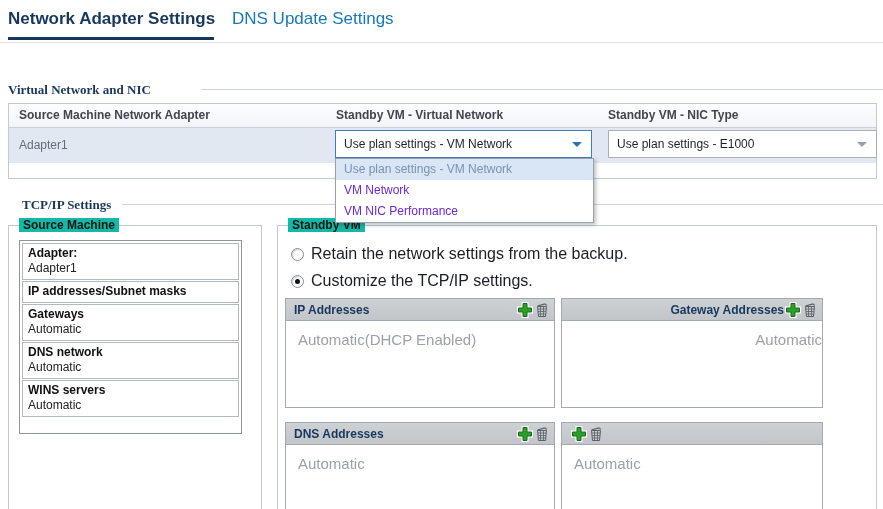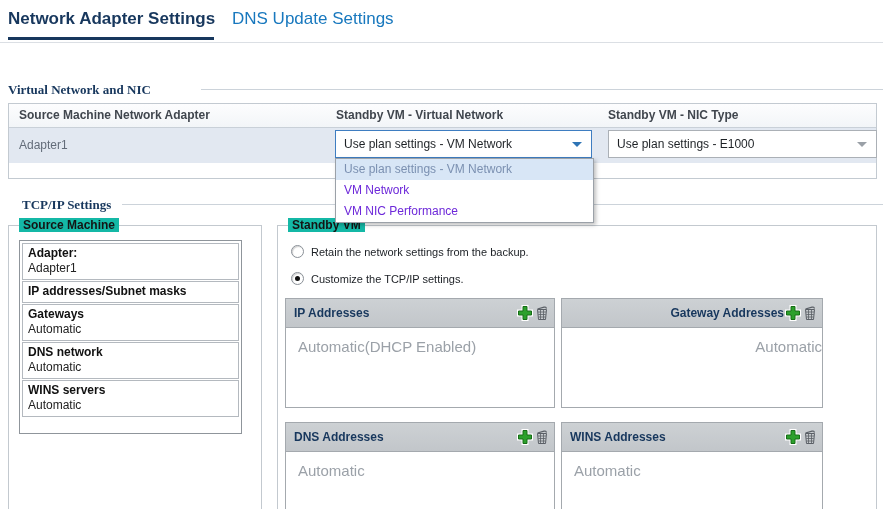--- a/index.html
+++ b/index.html
@@ -63,40 +63,40 @@
   
   .src-list {
     position:absolute; left:10px; top:14px; width:223px; height:194px;
     border:1px solid #8f959b; background:#fff; box-sizing:border-box;
     padding:1px; overflow:hidden;
   }
   .src-item { border:1px solid #b4b9bf; margin:1px; padding:2px 5px 3px; }
   .src-item .lbl { font-size:12px; font-weight:bold; color:#111; line-height:15px; white-space:nowrap; }
   .src-item .val { font-size:12px; color:#222; line-height:15px; white-space:nowrap; }
   
-  .radio-row { position:absolute; left:13px; font-size:11px; color:#1b1f24; white-space:nowrap; cursor:default; }
+  .radio-row { position:absolute; left:13px; font-size:16px; color:#1b1f24; white-space:nowrap; cursor:default; }
   .radio-1 { top:19px; } .radio-2 { top:46px; }
   .radio {
     display:inline-block; width:11px; height:11px; border-radius:50%;
     border:1px solid #8a9097; background:#fff; margin-right:7px;
     vertical-align:-2px; position:relative;
     box-shadow:inset 1px 1px 1px rgba(0,0,0,0.18);
   }
   .radio.sel::after {
     content:''; position:absolute; left:3px; top:3px; width:5px; height:5px;
     border-radius:50%; background:#101010;
   }
   
   .panel { position:absolute; border:1px solid #a4a9ae; box-sizing:border-box; background:#fff; }
   .panel-ip   { left:285px; top:298px; width:270px; height:110px; }
   .panel-gw   { left:561px; top:298px; width:262px; height:110px;text-align:right; }
   .panel-dns  { left:285px; top:422px; width:270px; height:110px; }
   .panel-wins { left:561px; top:422px; width:262px; height:110px; }
   .panel-header {
-    height:29px; background:linear-gradient(#cdd1d4, var(--panel-header-gray,#c2c6ca));
+    height:22px; background:linear-gradient(#cdd1d4, var(--panel-header-gray,#c2c6ca));
     border-bottom:1px solid #a4a9ae; display:flex; align-items:center;
     padding:0 4px 0 8px; box-sizing:border-box;
   }
   .panel-title { font-size:12px; font-weight:bold; color:var(--accent-navy,#17375d); flex:1; white-space:nowrap; }
   .icon-btn { border:none; background:transparent; padding:0; margin:0 1px; line-height:0; cursor:pointer; }
   .panel-body { padding:10px 0 0 12px; font-size:15px; color:#9ba1a8; white-space:nowrap; }
 </style>
 </head>
 <body>
 
@@ -218,21 +218,20 @@
             <path d="M2.5 4.5 L11.5 4.5 L10.5 14.5 L3.5 14.5 Z" fill="none" stroke="#5a5f66" stroke-width="1"></path>
             <path d="M3 7 H11 M3.3 9.5 H10.7 M3.6 12 H10.4 M5.5 5 V14 M8.5 5 V14" stroke="#5a5f66" stroke-width="0.8" fill="none"></path>
             <path d="M2.5 4 L9 2.2 Q11.2 1.6 11.4 3.6" fill="none" stroke="#5a5f66" stroke-width="1.2"></path>
           </svg></button>
     </div>
     <div class="panel-body">Automatic</div>
   </div>
 
   <div class="panel panel-wins">
     <div class="panel-header">
-      <span class="panel-title">WINS Addresses</span>
       <button class="icon-btn"><svg width="16" height="16" viewBox="0 0 16 16">
             <path d="M6 1.5 h4 v4.5 h4.5 v4 h-4.5 v4.5 h-4 v-4.5 h-4.5 v-4 h4.5 z" fill="none" stroke="#ffffff" stroke-width="3"></path>
             <path d="M6 1.5 h4 v4.5 h4.5 v4 h-4.5 v4.5 h-4 v-4.5 h-4.5 v-4 h4.5 z" fill="#2ca02c" stroke="#166d16" stroke-width="1"></path>
           </svg></button>
       <button class="icon-btn"><svg width="14" height="16" viewBox="0 0 14 16">
             <path d="M2.5 4.5 L11.5 4.5 L10.5 14.5 L3.5 14.5 Z" fill="none" stroke="#5a5f66" stroke-width="1"></path>
             <path d="M3 7 H11 M3.3 9.5 H10.7 M3.6 12 H10.4 M5.5 5 V14 M8.5 5 V14" stroke="#5a5f66" stroke-width="0.8" fill="none"></path>
             <path d="M2.5 4 L9 2.2 Q11.2 1.6 11.4 3.6" fill="none" stroke="#5a5f66" stroke-width="1.2"></path>
           </svg></button>
     </div>

